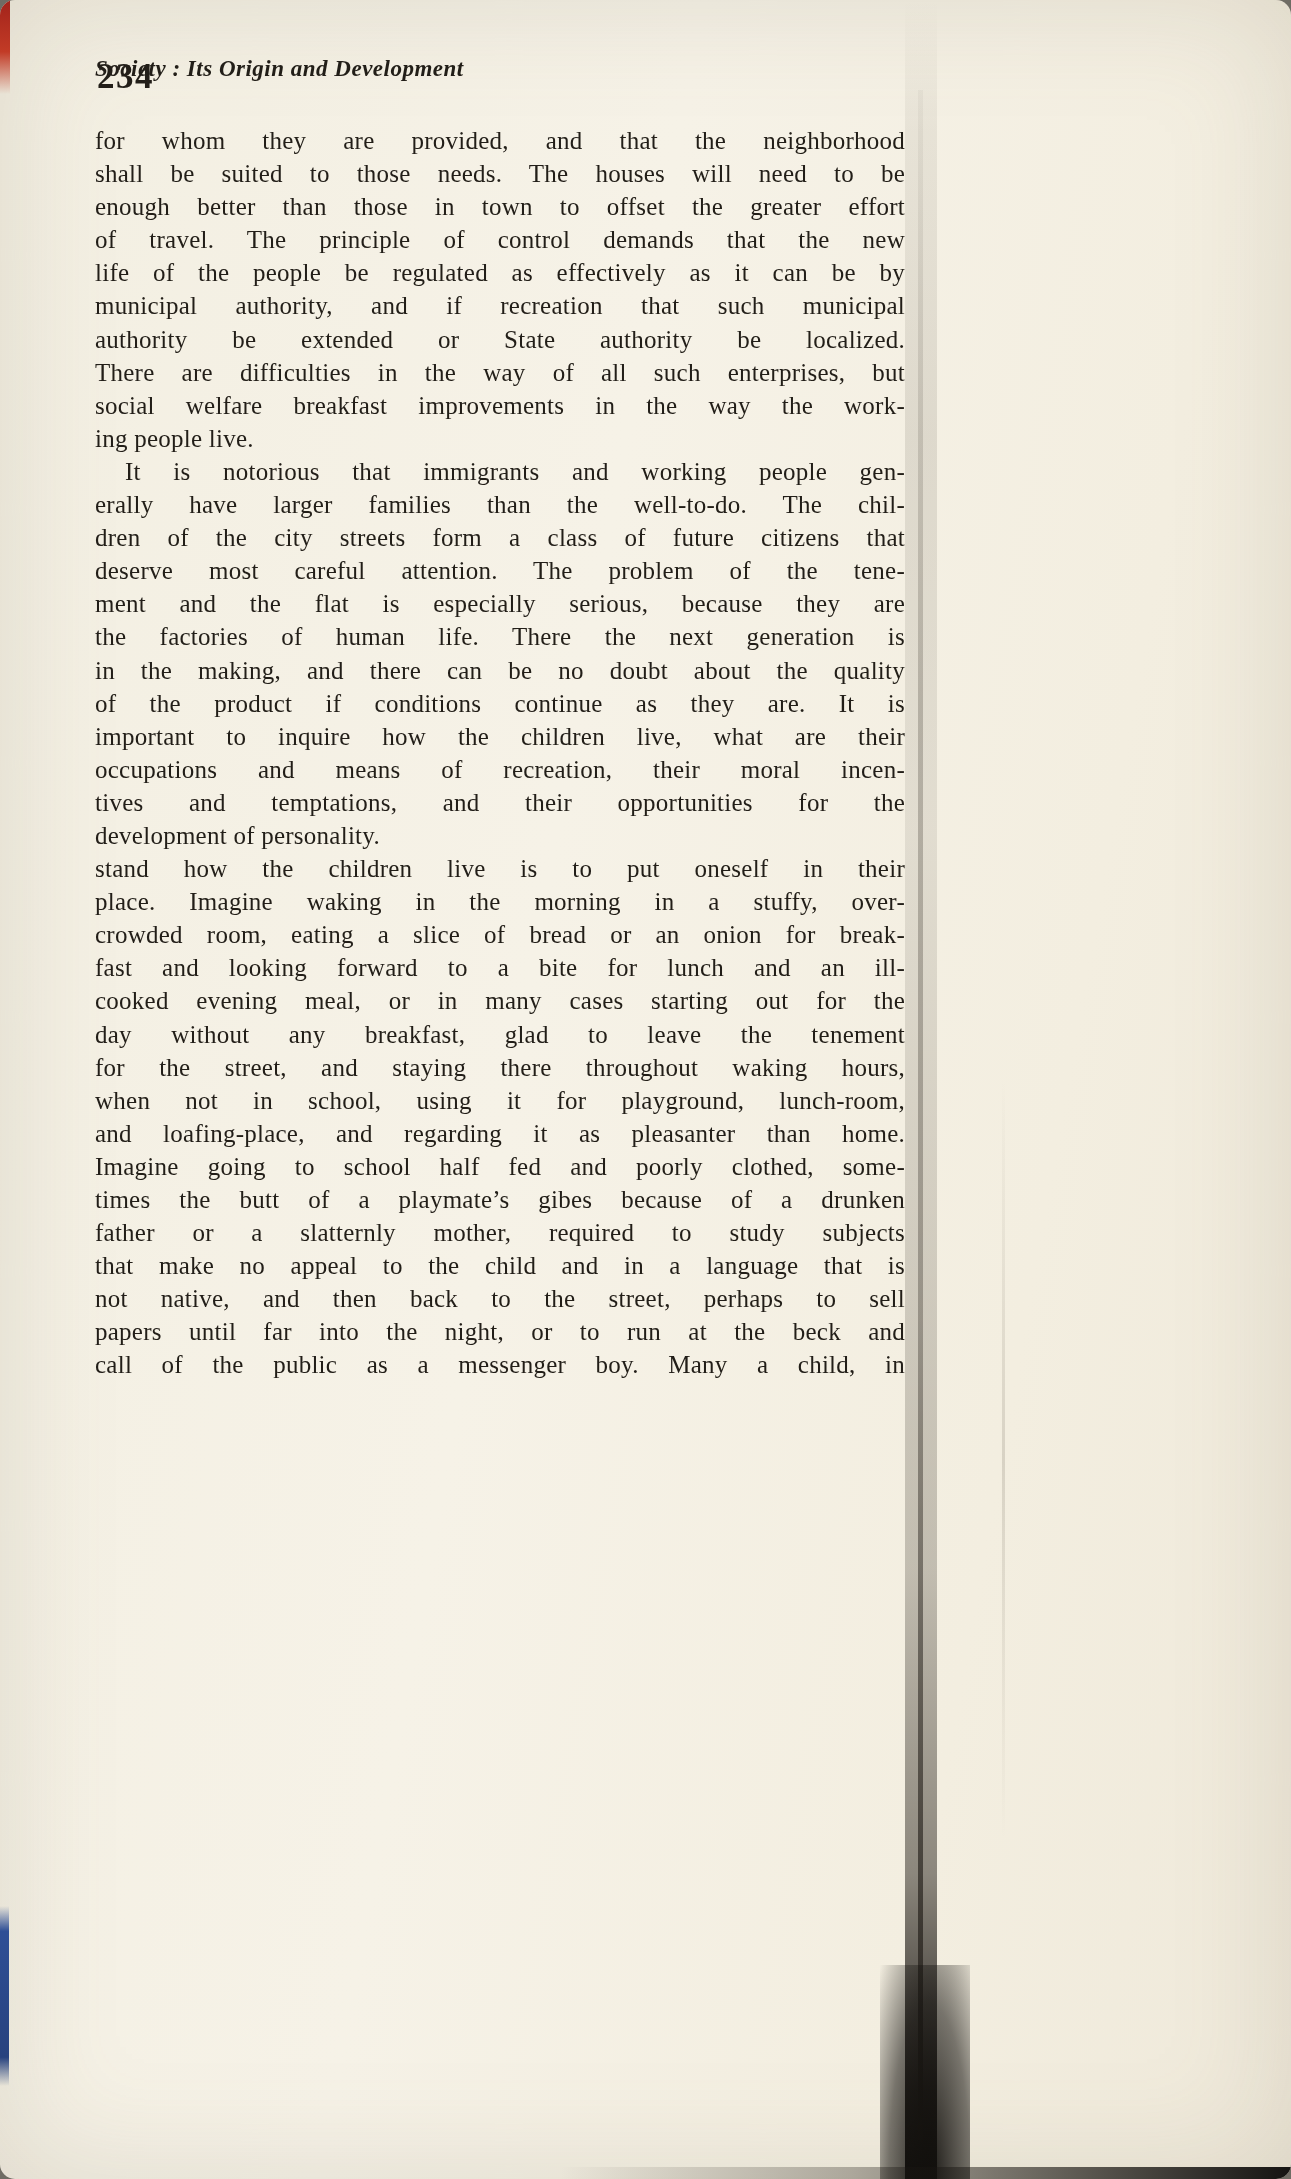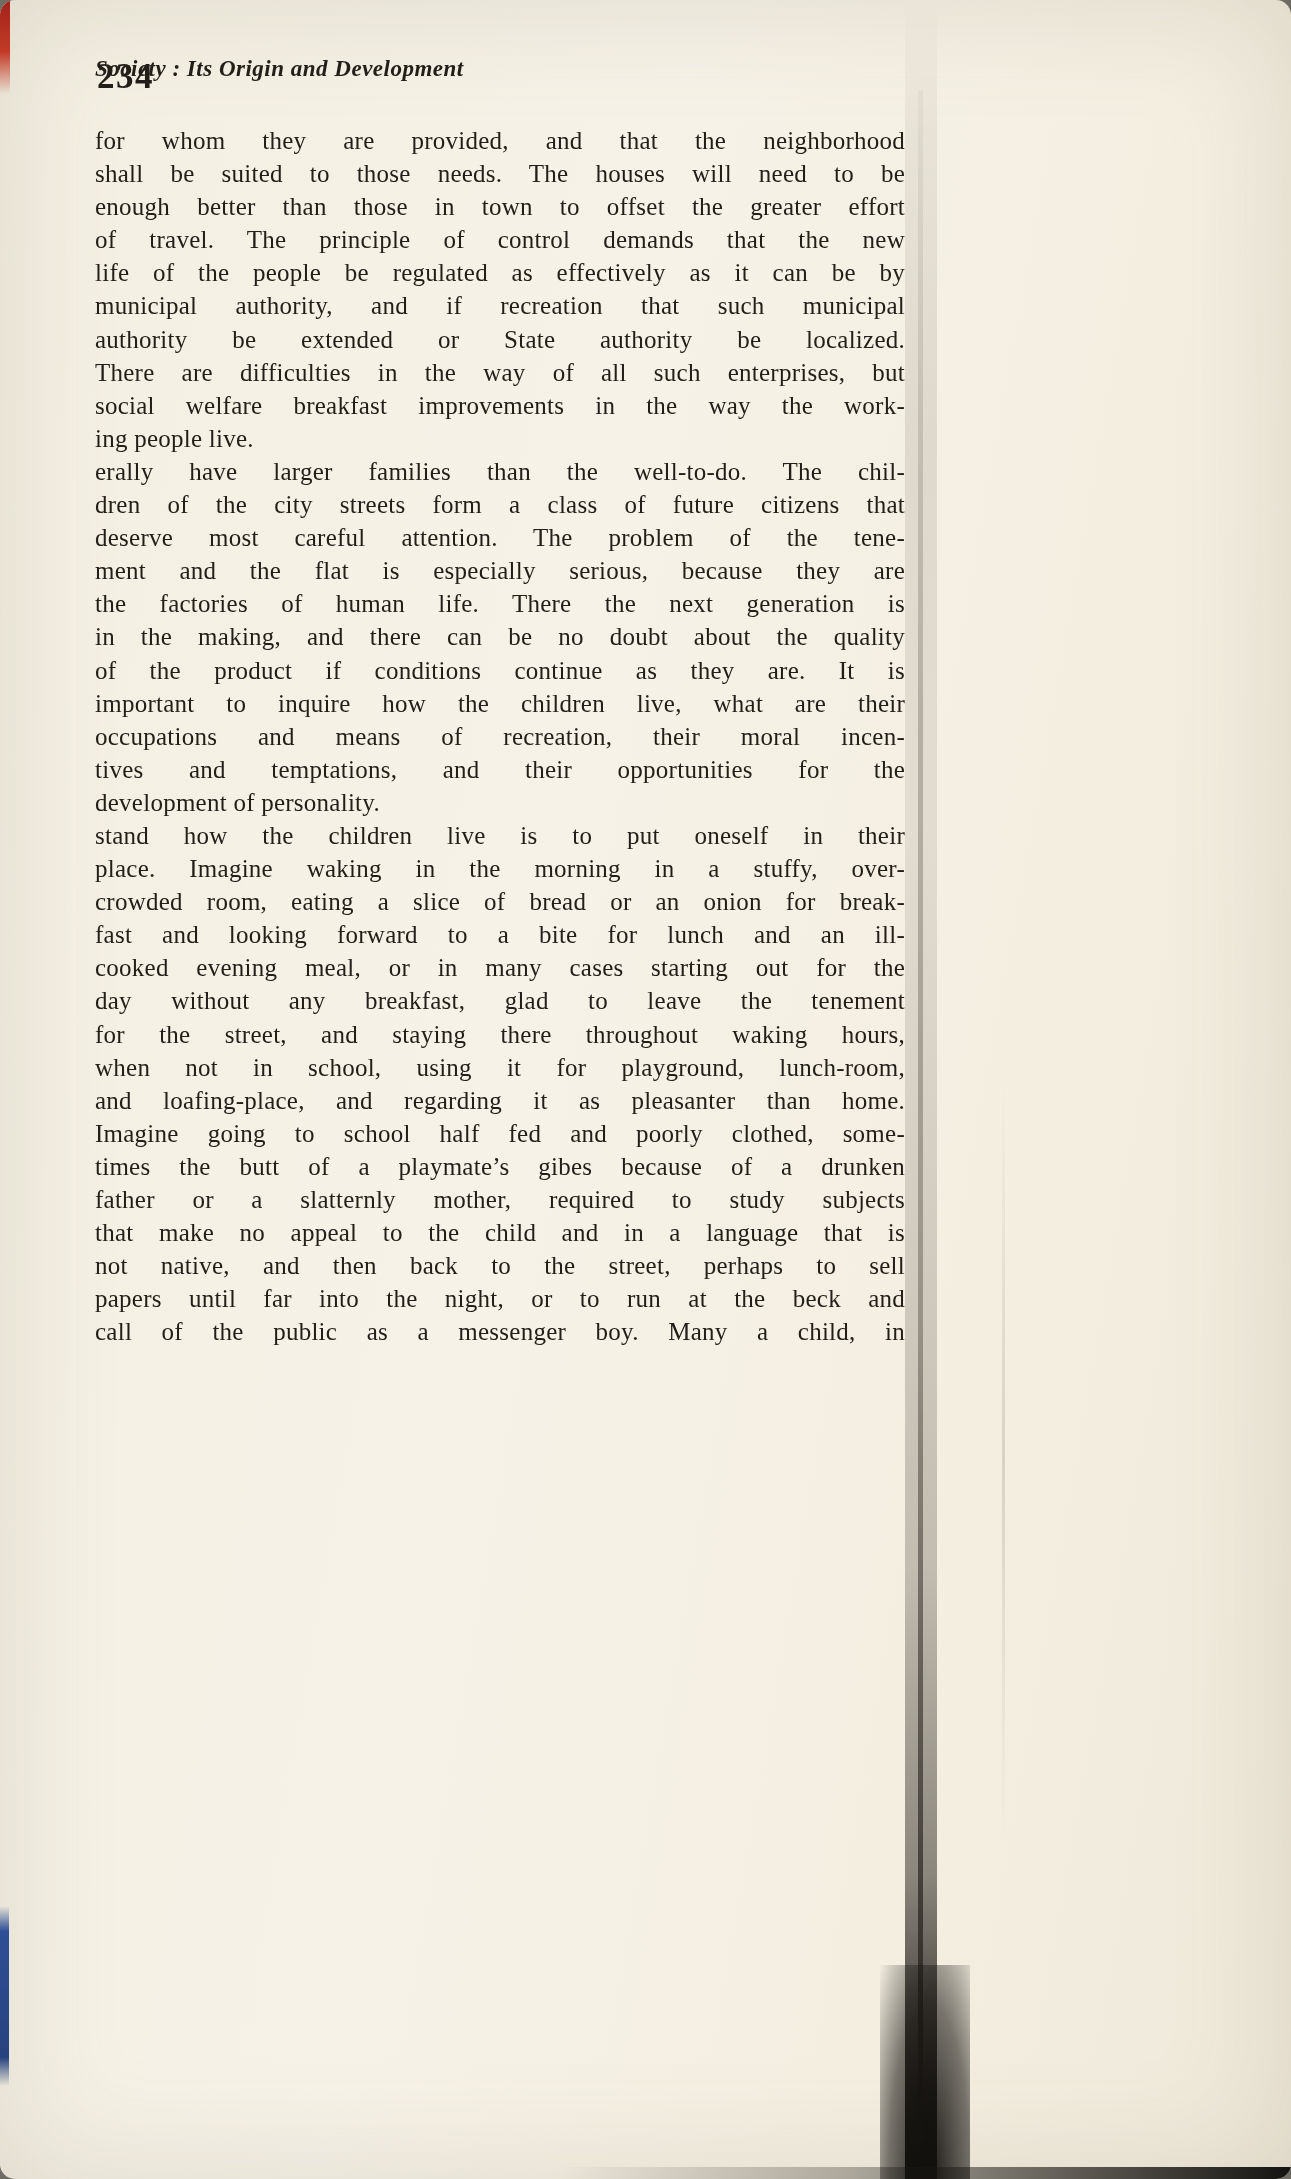--- a/index.html
+++ b/index.html
@@ -123,20 +123,21 @@
         <div class="line">enough better than those in town to offset the greater effort</div>
         <div class="line">of travel. The principle of control demands that the new</div>
         <div class="line">life of the people be regulated as effectively as it can be by</div>
         <div class="line">municipal authority, and if recreation that such municipal</div>
         <div class="line">authority be extended or State authority be localized.</div>
         <div class="line">There are difficulties in the way of all such enterprises, but</div>
         <div class="line">social welfare breakfast improvements in the way the work-</div>
         <div class="line last">ing people live.</div>
       </div>
       <div class="paragraph">
+        <div class="line indent">It is notorious that immigrants and working people gen-</div>
         <div class="line">erally have larger families than the well-to-do. The chil-</div>
         <div class="line">dren of the city streets form a class of future citizens that</div>
         <div class="line">deserve most careful attention. The problem of the tene-</div>
         <div class="line">ment and the flat is especially serious, because they are</div>
         <div class="line">the factories of human life. There the next generation is</div>
         <div class="line">in the making, and there can be no doubt about the quality</div>
         <div class="line">of the product if conditions continue as they are. It is</div>
         <div class="line">important to inquire how the children live, what are their</div>
         <div class="line">occupations and means of recreation, their moral incen-</div>
         <div class="line">tives and temptations, and their opportunities for the</div>

